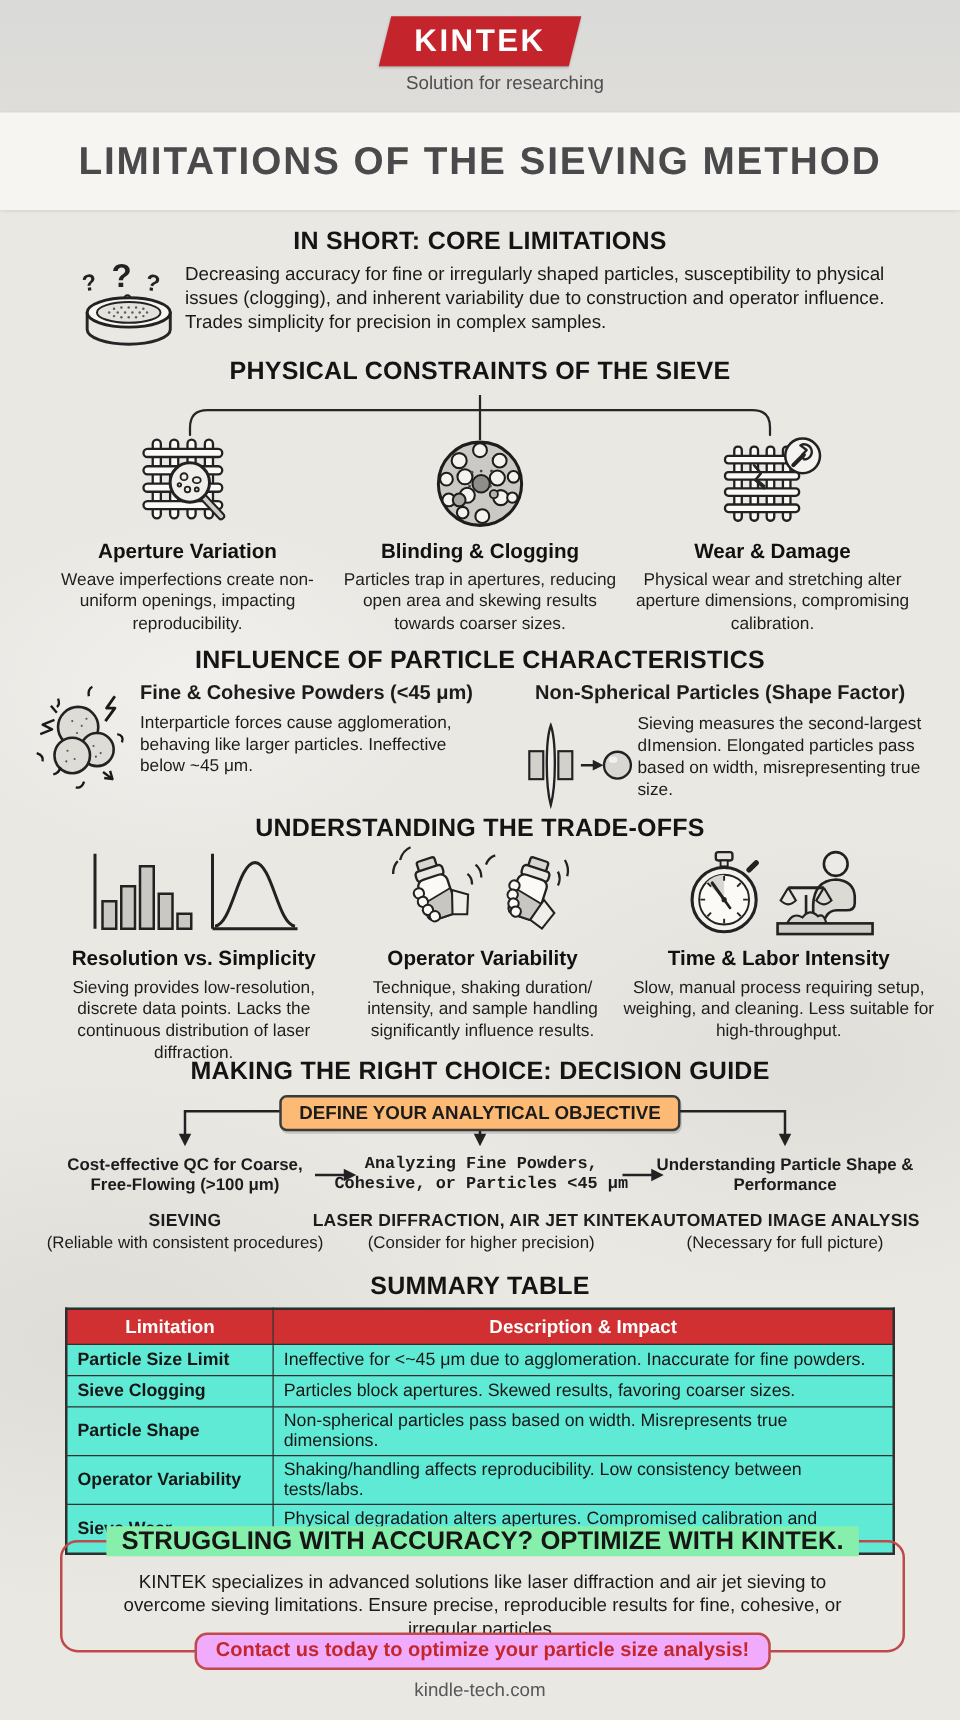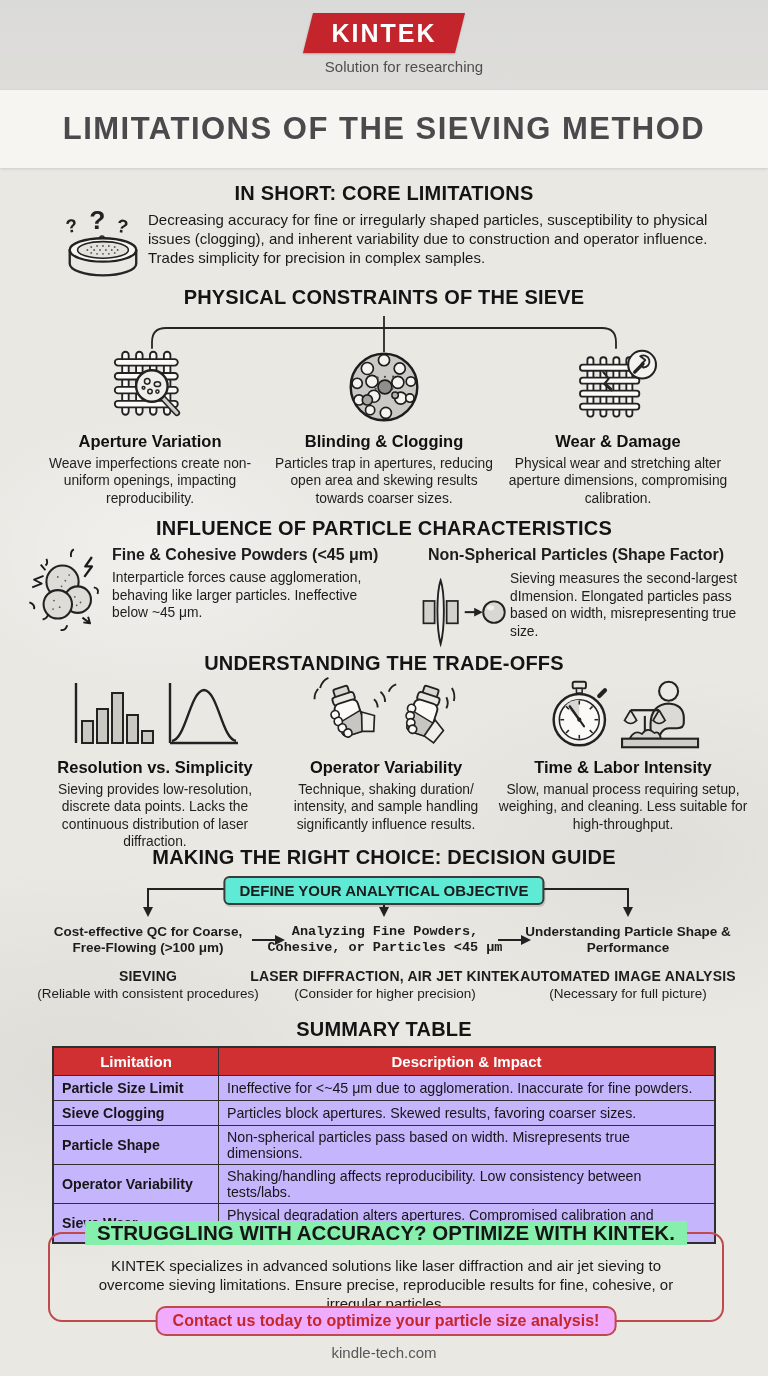--- a/index.html
+++ b/index.html
@@ -51,31 +51,31 @@
   .inf-right-icon{top:578px;left:420px;width:86px;height:76px;}
   .inf-right-body{top:570px;left:510px;width:252px;font-size:13.8px;line-height:1.27;}
   
   .tcol{top:676px;}
   .tcol .icon{height:76px;display:flex;align-items:center;justify-content:center;}
   .tcol1{left:38px;width:234px;} .tcol2{left:280px;width:212px;} .tcol3{left:498px;width:250px;}
   .tcol .col-title{margin-top:6px;}
   
   .flow{top:874px;left:0;width:768px;height:140px;}
   .obj-box{position:absolute;left:50%;top:2px;transform:translateX(-50%);
-    background:#5eead4;border:2px solid #3b3b3b;border-radius:6px;padding:4px 14px;
+    background:#fdba74;border:2px solid #3b3b3b;border-radius:6px;padding:4px 14px;
     font-size:15px;font-weight:bold;white-space:nowrap;box-shadow:1px 2px 0 rgba(0,0,0,.15);}
   .flow-q{position:absolute;font-size:13.5px;font-weight:bold;text-align:center;line-height:1.22;}
   .q1{top:50px;left:38px;width:220px;} .q2{top:50px;left:265px;width:240px;font-family:Liberation Mono, monospace;} .q3{top:50px;left:516px;width:224px;}
   .flow-m{position:absolute;text-align:center;}
   .m1{top:94px;left:18px;width:260px;} .m2{top:94px;left:240px;width:290px;} .m3{top:94px;left:505px;width:246px;}
   .method{font-size:14px;font-weight:bold;letter-spacing:.2px;}
   .mnote{font-size:13.5px;margin-top:2px;}
   
   .sum-table{top:1046px;left:52px;width:664px;border-collapse:collapse;
-    border:2px solid #2f2f2f;background:#c4b5fd;}
+    border:2px solid #2f2f2f;background:#5eead4;}
   .sum-table th{background:#d03032;color:#fff;font-size:15px;font-weight:bold;
     border:1px solid #2f2f2f;padding:4px 6px;height:19px;}
   .sum-table td{border:1px solid #2f2f2f;font-size:14.2px;padding:3px 8px;height:18px;color:#161616;}
   .sum-table td.lim{font-weight:bold;width:148px;}
   
   .cta-box{top:1232px;left:48px;width:672px;height:86px;border:2px solid #bf4a4b;border-radius:14px;}
   .cta-title{position:absolute;left:50%;top:-13px;transform:translateX(-50%);
     background:#86efac;padding:0 12px;white-space:nowrap;
     font-size:20.5px;font-weight:bold;color:#161616;}
   .cta-body{position:absolute;left:36px;right:36px;top:22px;text-align:center;

